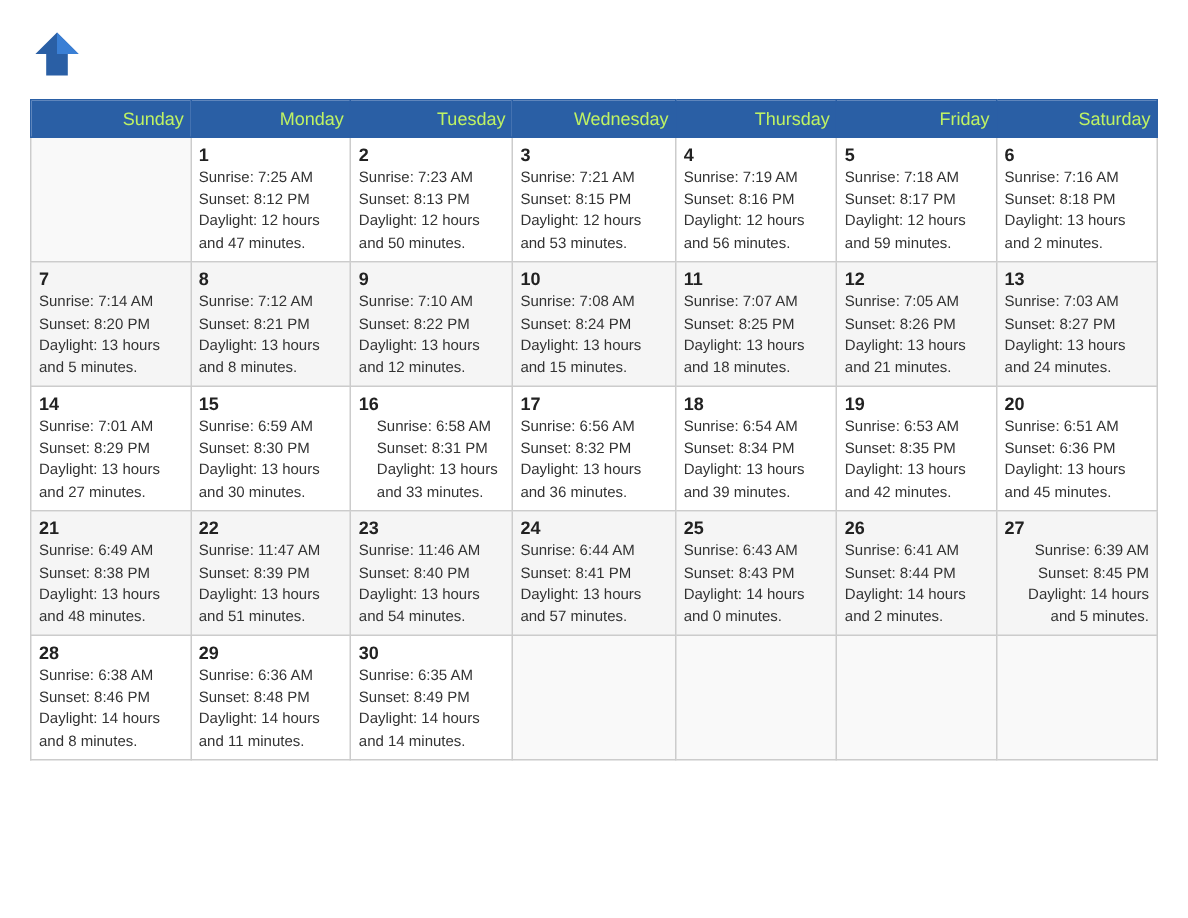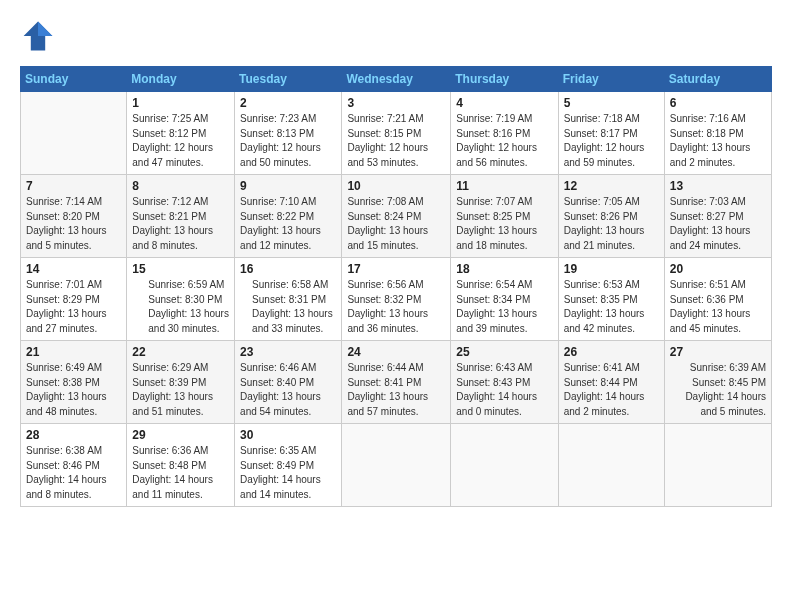--- a/index.html
+++ b/index.html
@@ -43,25 +43,25 @@
       font-size: 14px;
       color: #444;
     }
     .calendar {
       width: 100%;
       border-collapse: collapse;
       font-size: 10.5px;
     }
     .calendar thead tr th {
       background: #2a5fa5;
-      color: #7dd3fc;
-      font-weight: bold;
+      color: #bef264;
+      font-weight: normal;
       font-size: 12px;
       padding: 5px 4px;
-      text-align: left;
+      text-align: right;
       border: 1px solid #2a5fa5;
     }
     .calendar tbody tr td {
       border: 1px solid #ccc;
       vertical-align: top;
       padding: 4px 5px;
       width: 113px;
       min-height: 70px;
     }
     .calendar tbody tr td.empty {
@@ -216,21 +216,21 @@
         <tr>
           <td>
             <span class="day-num">14</span>
             <div class="day-info" style="white-space: pre-line;">Sunrise: 7:01 AM
 Sunset: 8:29 PM
 Daylight: 13 hours
 and 27 minutes.</div>
           </td>
           <td>
             <span class="day-num">15</span>
-            <div class="day-info" style="white-space: pre-line; margin-left: 16px;">Sunrise: 6:59 AM
+            <div class="day-info" style="white-space: pre-line;">Sunrise: 6:59 AM
 Sunset: 8:30 PM
 Daylight: 13 hours
 and 30 minutes.</div>
           </td>
           <td>
             <span class="day-num">16</span>
             <div class="day-info" style="white-space: pre-line; margin-left: 12px;">Sunrise: 6:58 AM
 Sunset: 8:31 PM
 Daylight: 13 hours
 and 33 minutes.</div>
@@ -267,28 +267,28 @@
         <tr class="alt-row">
           <td>
             <span class="day-num">21</span>
             <div class="day-info" style="white-space: pre-line;">Sunrise: 6:49 AM
 Sunset: 8:38 PM
 Daylight: 13 hours
 and 48 minutes.</div>
           </td>
           <td>
             <span class="day-num">22</span>
-            <div class="day-info" style="white-space: pre-line;">Sunrise: 6:29 AM
+            <div class="day-info" style="white-space: pre-line;">Sunrise: 11:47 AM
 Sunset: 8:39 PM
 Daylight: 13 hours
 and 51 minutes.</div>
           </td>
           <td>
             <span class="day-num">23</span>
-            <div class="day-info" style="white-space: pre-line;">Sunrise: 6:46 AM
+            <div class="day-info" style="white-space: pre-line;">Sunrise: 11:46 AM
 Sunset: 8:40 PM
 Daylight: 13 hours
 and 54 minutes.</div>
           </td>
           <td>
             <span class="day-num">24</span>
             <div class="day-info" style="white-space: pre-line;">Sunrise: 6:44 AM
 Sunset: 8:41 PM
 Daylight: 13 hours
 and 57 minutes.</div>

